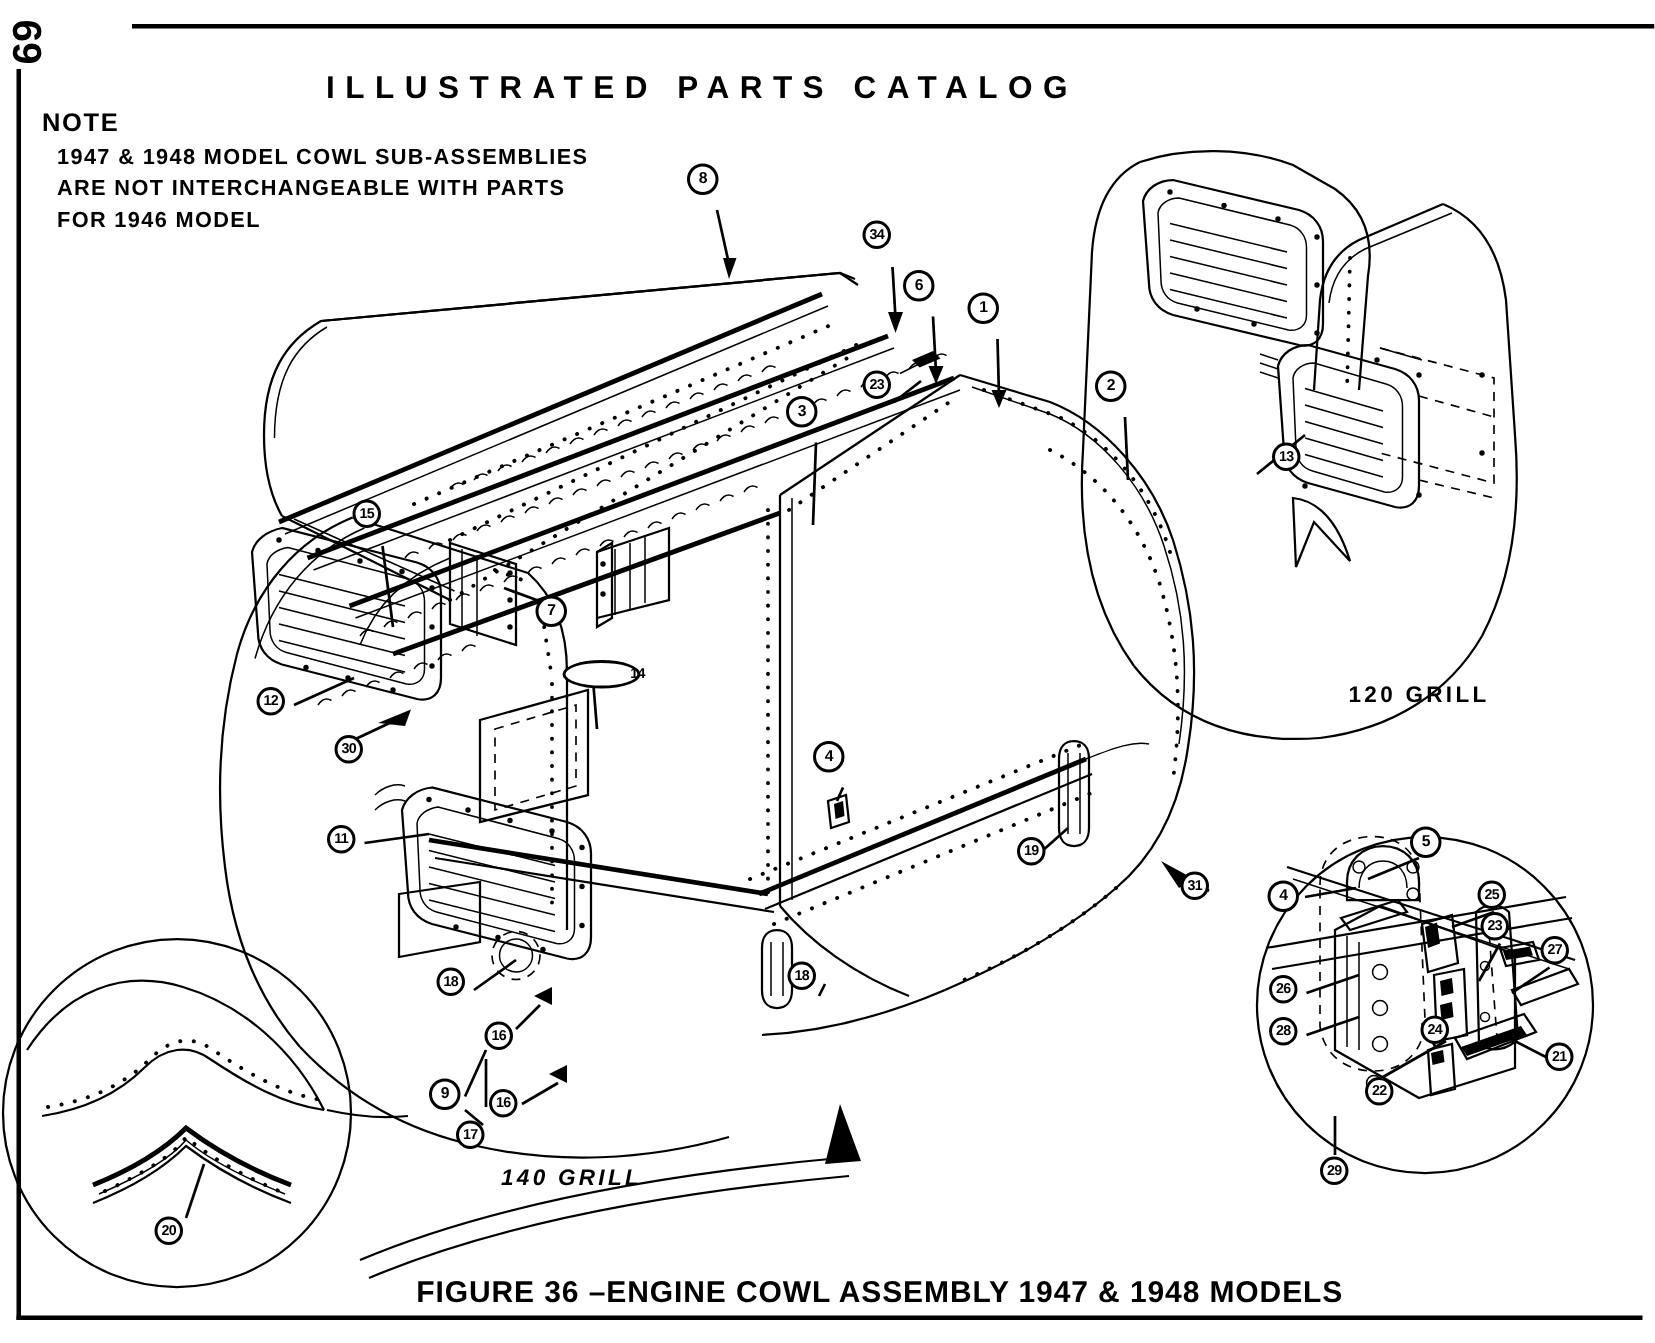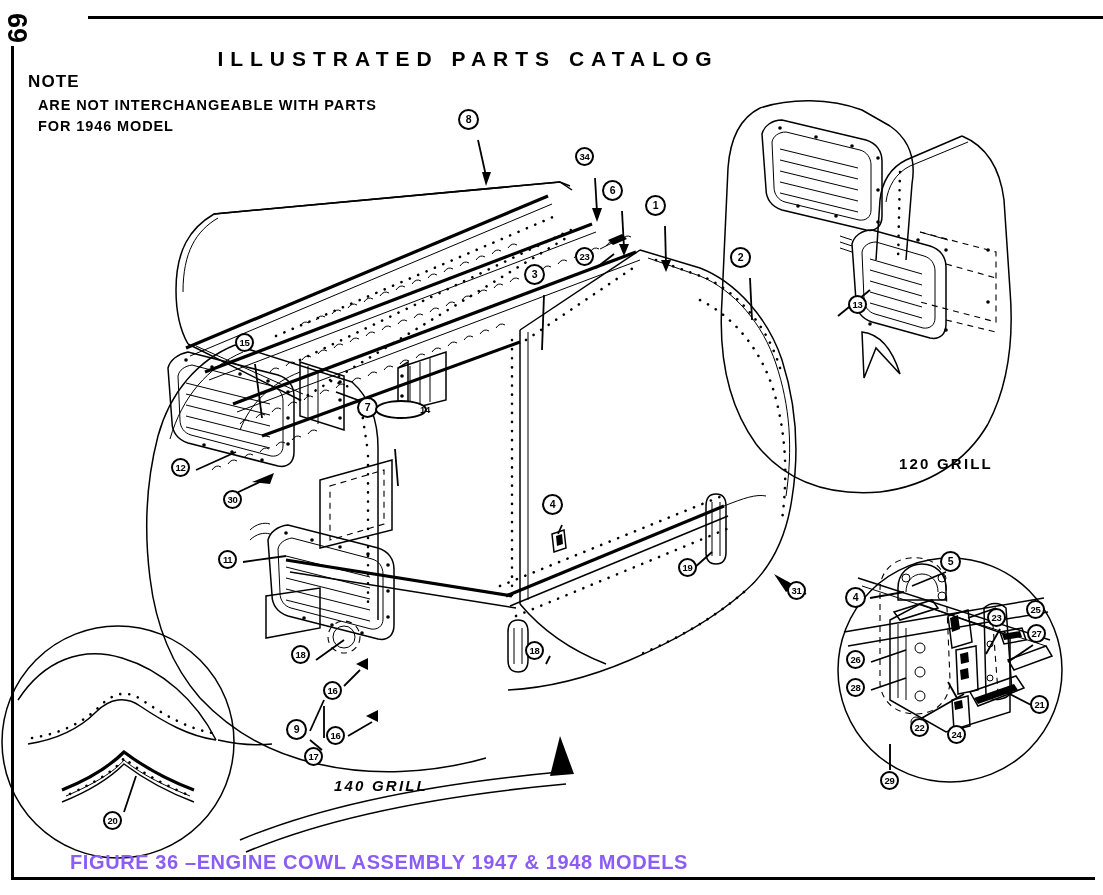--- a/index.html
+++ b/index.html
@@ -83,25 +83,25 @@
     letter-spacing: 2.2px;
     color: #000;
     white-space: nowrap;
   }
 
   
   #figure-caption {
     position: absolute;
     left: 0; top: 851px;
     width: 1103px;
-    text-align: left;
+    text-align: center;
     font-size: 20px;
     font-weight: bold;
     letter-spacing: 0.6px;
-    color: #8b5cf6;
+    color: #000000;
     padding-left: 70px;
   }
 
   
   .callout {
     position: absolute;
     width: 21px; height: 21px;
     border: 2.2px solid #000;
     border-radius: 50%;
     background: #fff;
@@ -140,20 +140,21 @@
 
   <div id="page-number">69</div>
 
   <div id="running-header">ILLUSTRATED   PARTS   CATALOG</div>
 
   <div id="frame"></div>
   <div id="frame-top-rule"></div>
 
   <div id="note-block">
     <div class="note-title">NOTE</div>
+    <div class="note-line">1947 &amp; 1948  MODEL COWL  SUB-ASSEMBLIES</div>
     <div class="note-line">ARE NOT  INTERCHANGEABLE  WITH  PARTS</div>
     <div class="note-line">FOR 1946 MODEL</div>
   </div>
 
   <svg id="artwork" viewBox="0 0 1103 895">
 
     <g>
       <path class="ln" d="M176,290 C176,250 190,228 214,214 L560,182 L570,186"></path>
       <path class="ln" d="M176,290 C176,312 180,330 188,344"></path>
       <path class="ln-thin" d="M183,292 C183,252 196,231 218,218"></path>
@@ -507,37 +508,37 @@
       <div class="callout" style="left: 458px; top: 109px;">8</div>
       <div class="callout small" style="left: 575px; top: 147px;">34</div>
       <div class="callout" style="left: 602px; top: 180px;">6</div>
       <div class="callout" style="left: 645px; top: 195px;">1</div>
       <div class="callout" style="left: 730px; top: 247px;">2</div>
       <div class="callout" style="left: 524px; top: 264px;">3</div>
       <div class="callout small" style="left: 575px; top: 247px;">23</div>
       <div class="callout small" style="left: 818px; top: 295px; margin-left: 30px;">13</div>
       <div class="callout small" style="left: 235px; top: 333px;">15</div>
       <div class="callout" style="left: 357px; top: 397px;">7</div>
-      <div class="callout small" style="left: 375px; top: 400px; padding-left: 48px;">14</div>
+      <div class="callout small" style="left: 375px; top: 440px; padding-left: 48px;">14</div>
       <div class="callout small" style="left: 171px; top: 458px;">12</div>
       <div class="callout small" style="left: 205px; top: 490px; margin-left: 18px;">30</div>
       <div class="callout" style="left: 542px; top: 494px;">4</div>
       <div class="callout small" style="left: 218px; top: 550px;">11</div>
       <div class="callout small" style="left: 678px; top: 558px;">19</div>
       <div class="callout" style="left: 940px; top: 551px;">5</div>
       <div class="callout" style="left: 845px; top: 587px;">4</div>
-      <div class="callout small" style="left: 1026px; top: 587px; margin-top: 13px;">25</div>
+      <div class="callout small" style="left: 985px; top: 587px;">25</div>
       <div class="callout small" style="left: 787px; top: 581px;">31</div>
       <div class="callout small" style="left: 987px; top: 608px;">23</div>
       <div class="callout small" style="left: 1027px; top: 624px;">27</div>
       <div class="callout small" style="left: 846px; top: 650px;">26</div>
       <div class="callout small" style="left: 291px; top: 645px;">18</div>
       <div class="callout small" style="left: 525px; top: 641px;">18</div>
       <div class="callout small" style="left: 846px; top: 678px;">28</div>
-      <div class="callout small" style="left: 947px; top: 677px; margin-top: 48px;">24</div>
+      <div class="callout small" style="left: 947px; top: 677px;">24</div>
       <div class="callout small" style="left: 1030px; top: 695px;">21</div>
       <div class="callout small" style="left: 323px; top: 681px;">16</div>
       <div class="callout small" style="left: 910px; top: 718px;">22</div>
       <div class="callout" style="left: 286px; top: 719px;">9</div>
       <div class="callout small" style="left: 326px; top: 726px;">16</div>
       <div class="callout small" style="left: 304px; top: 747px;">17</div>
       <div class="callout small" style="left: 880px; top: 771px;">29</div>
       <div class="callout small" style="left: 103px; top: 811px;">20</div>
     </div>
 

